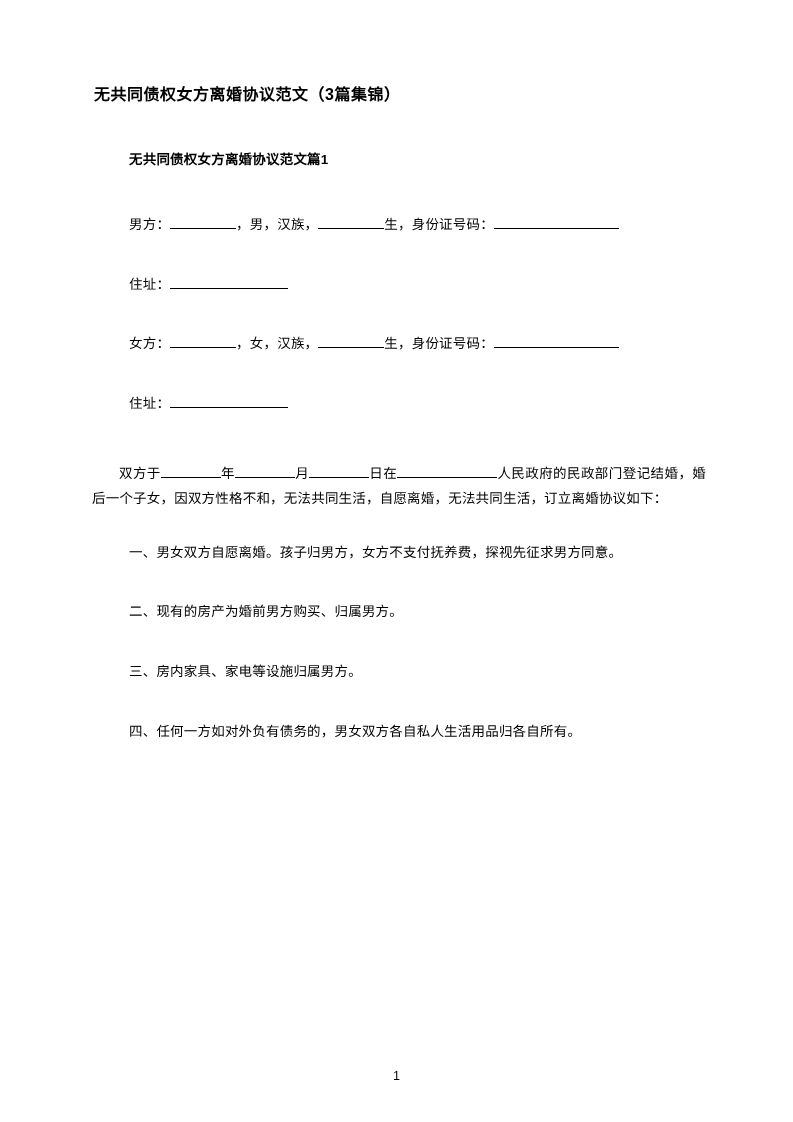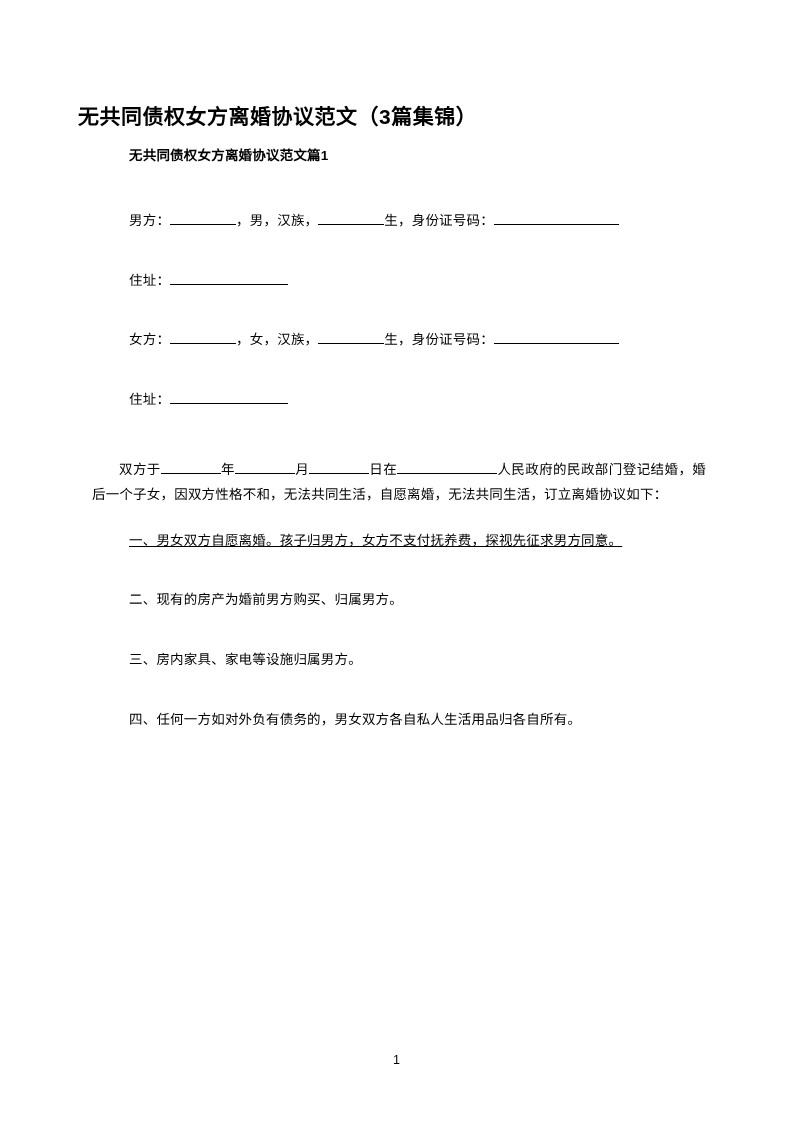--- a/index.html
+++ b/index.html
@@ -18,30 +18,30 @@
   .page {
     position: relative;
     width: 793px;
     height: 1122px;
     box-sizing: border-box;
     padding: 0;
   }
   .content {
     position: absolute;
     left: 92px;
-    top: 16px;
+    top: 4px;
     width: 614px;
   }
   .doc-title {
-    font-size: 21px;
+    font-size: 16px;
     font-weight: bold;
     line-height: 1.4;
     letter-spacing: 0.5px;
-    margin: 0;
-    padding-top: 102px;
+    margin: 16px;
+    padding-top: 68px;
     padding-left: 78px;
   }
   .section-heading {
     font-size: 13.5px;
     font-weight: bold;
     margin: 0;
     padding-top: 128px;
     padding-left: 37px;
     letter-spacing: 0.2px;
   }
@@ -53,21 +53,21 @@
     text-align: justify;
   }
   .indent-2 {
     text-indent: 0;
     padding-left: 37px;
   }
   .indent-first {
     text-indent: 27px;
   }
   .gap-26 { margin-top: 34px; }
-  .gap-28 { margin-top: 20px; text-decoration: underline; }
+  .gap-28 { margin-top: 28px; }
   .gap-30 { margin-top: 44px; }
   .blank {
     display: inline-block;
     border-bottom: 1px solid #000;
     vertical-align: baseline;
     height: 1em;
   }
   .b-60 { width: 60px; }
   .b-66 { width: 66px; }
   .b-100 { width: 100px; }

